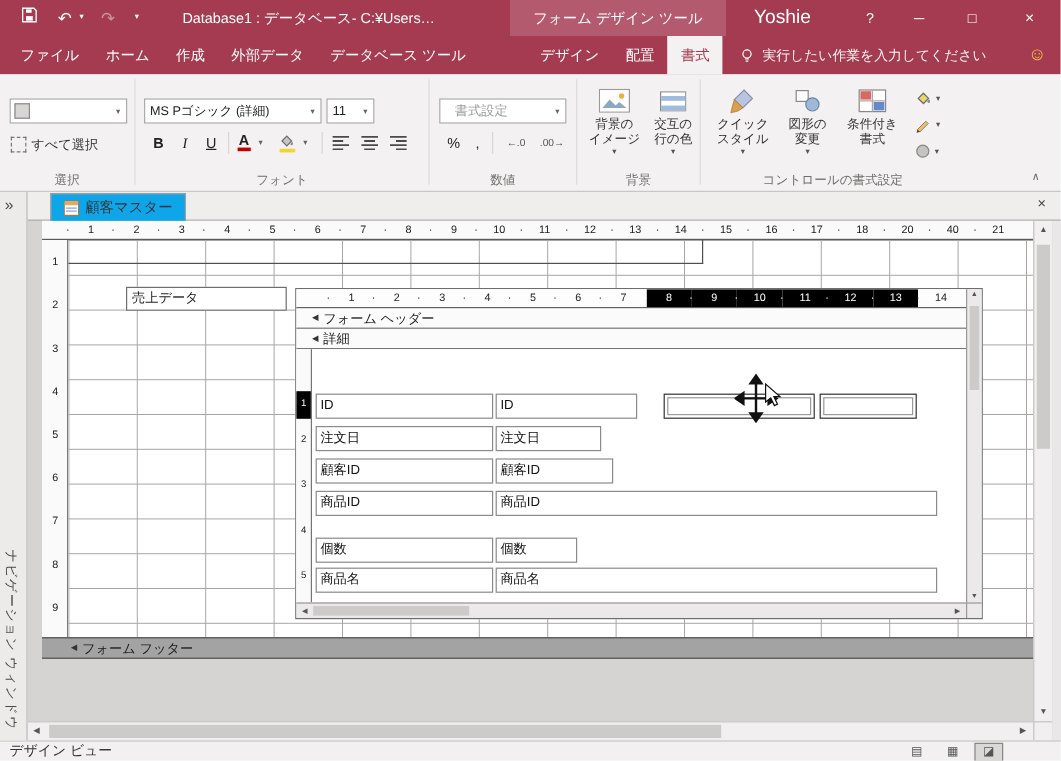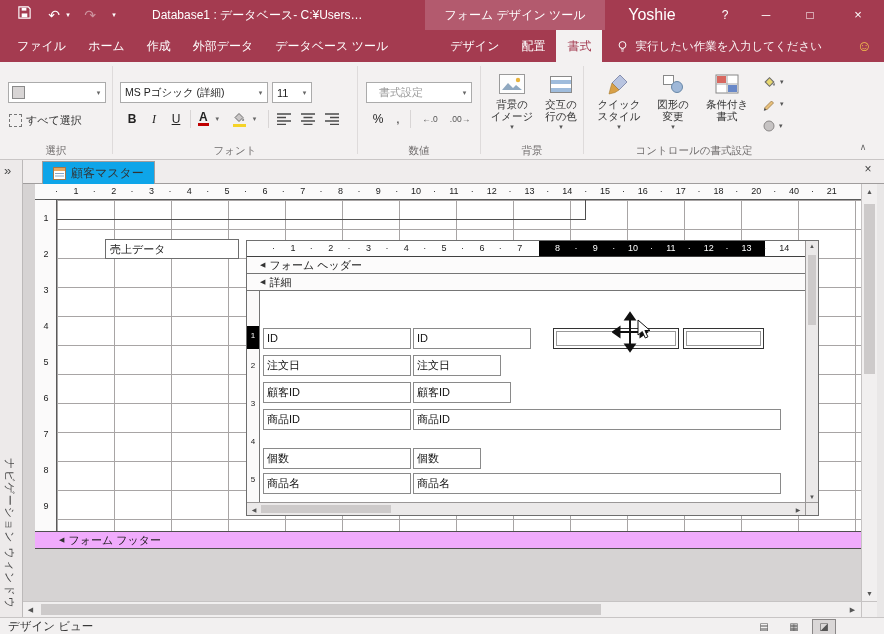--- a/index.html
+++ b/index.html
@@ -94,21 +94,21 @@
   .fld-label{position:absolute;left:16px;width:148px;height:21px;border:1px solid #8A8A8A;font-size:11px;line-height:19px;padding-left:3px;color:#111;background:#FFF;box-sizing:border-box;}
   .fld-text{position:absolute;left:166px;height:21px;border:1px solid #8A8A8A;font-size:11px;line-height:19px;padding-left:3px;color:#111;background:#FFF;box-sizing:border-box;}
   .sel-box{position:absolute;height:21px;background:#FFF;border:1px solid #333;outline:1px solid #999;outline-offset:-4px;box-sizing:border-box;}
   .sf-vsb{position:absolute;left:558px;top:0;width:13px;height:261px;background:#EBE9E9;border-left:1px solid #9A9797;box-sizing:border-box;}
   .sf-hsb{position:absolute;left:0;top:261px;width:558px;height:13px;background:#EBE9E9;border-top:1px solid #9A9797;box-sizing:border-box;}
   .sf-corner{position:absolute;left:558px;top:261px;width:13px;height:13px;background:#EBE9E9;border-top:1px solid #9A9797;border-left:1px solid #9A9797;box-sizing:border-box;}
   .sarr{position:absolute;font-size:6px;color:#555;text-align:center;}
   .sthumb{position:absolute;background:#CDCACA;}
 
   
-  .footerbar{position:absolute;left:12px;top:347px;width:826px;height:18px;background:#f0abfc;border-top:1px solid #4F4F4F;border-bottom:1px solid #4F4F4F;display:flex;align-items:center;gap:4px;padding-left:24px;font-size:11px;color:#1A1A1A;box-sizing:border-box;}
+  .footerbar{position:absolute;left:12px;top:347px;width:826px;height:18px;background:#a3a3a3;border-top:1px solid #4F4F4F;border-bottom:1px solid #4F4F4F;display:flex;align-items:center;gap:4px;padding-left:24px;font-size:11px;color:#1A1A1A;box-sizing:border-box;}
   .vsb{position:absolute;left:838px;top:0;width:16px;height:417px;background:#F1EFEF;border-left:1px solid #C6C3C3;box-sizing:border-box;}
   .hsb{position:absolute;left:0;top:417px;width:838px;height:16px;background:#F1EFEF;border-top:1px solid #C6C3C3;box-sizing:border-box;}
   .corner{position:absolute;left:838px;top:417px;width:16px;height:16px;background:#F1EFEF;border-top:1px solid #C6C3C3;border-left:1px solid #C6C3C3;box-sizing:border-box;}
   .sliver{position:absolute;left:854px;top:0;width:7px;height:433px;background:#E9E7E7;}
   .msarr{position:absolute;width:15px;height:15px;line-height:15px;text-align:center;font-size:7px;color:#555;}
 
   
   .statusbar{position:absolute;left:0;top:617px;width:884px;height:17px;background:#F2F0F0;border-top:1px solid #C8C5C5;font-size:11.5px;color:#333;box-sizing:border-box;}
   .sb-text{position:absolute;left:8px;line-height:16px;}
   .sb-views{position:absolute;right:48px;top:1px;display:flex;gap:6px;}

